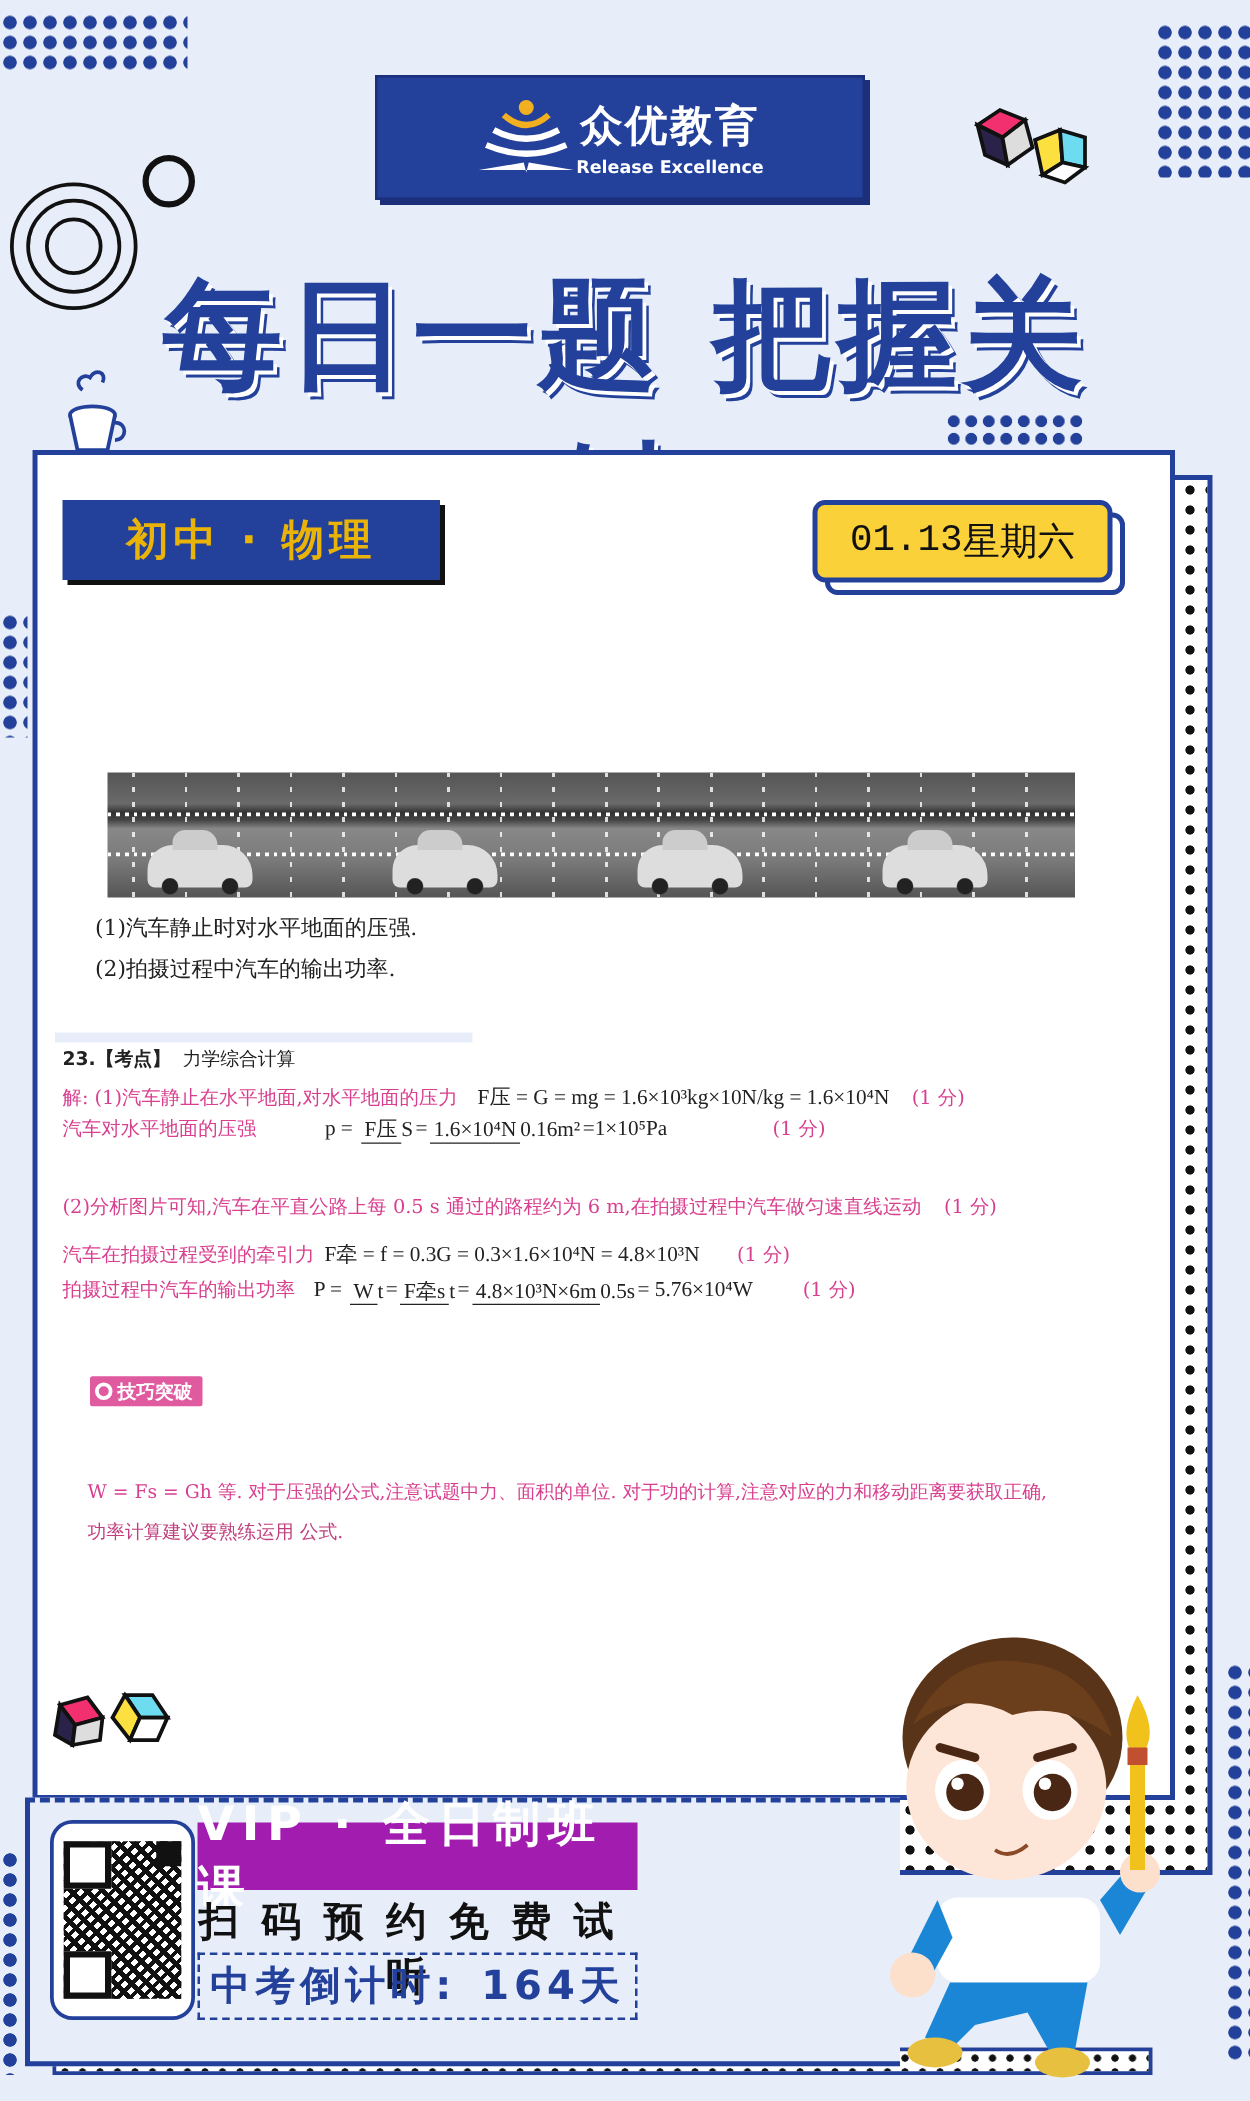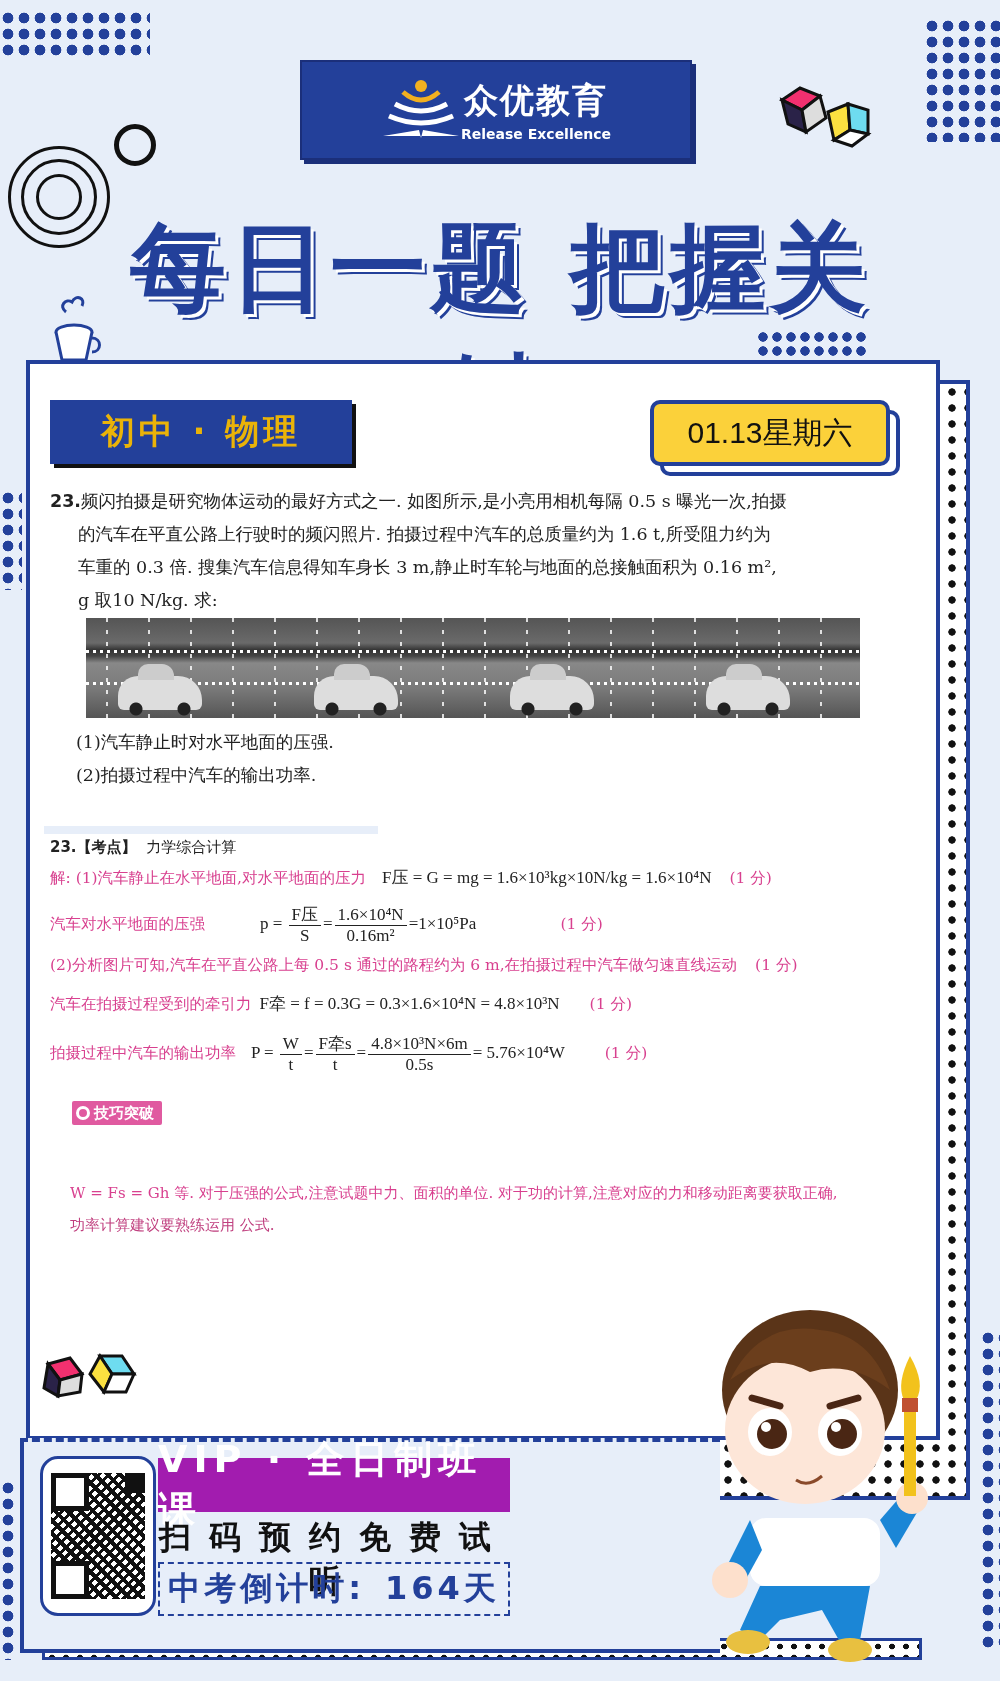--- a/index.html
+++ b/index.html
@@ -13,40 +13,40 @@
   .logo-cn { font-size: 34px; font-weight: bold; letter-spacing: 2px; }
   .logo-en { font-size: 14px; font-weight: bold; margin-top: 2px; }
   
   .headline { position: absolute; left: 120px; top: 205px; width: 760px; text-align: center; font-size: 96px; font-weight: 900; color: #23409a; letter-spacing: 4px; text-shadow: 3px 3px 0 #fff, 5px 5px 0 #23409a; font-family: "DejaVu Sans", sans-serif; }
   .headline span { margin-right: 40px; }
   
   .dotted-frame { position: absolute; left: 60px; top: 380px; width: 910px; height: 1120px; border: 4px solid #23409a; background-color: #fff; background-image: radial-gradient(circle, #111 30%, transparent 35%); background-size: 16px 16px; }
   .card { position: absolute; left: 26px; top: 360px; width: 914px; height: 1080px; background: #fff; border: 4px solid #23409a; }
   .subject-tag { position: absolute; left: 50px; top: 400px; width: 302px; height: 64px; background: #23409a; color: #eab308; font-size: 34px; font-weight: bold; display: flex; align-items: center; justify-content: center; letter-spacing: 4px; box-shadow: 4px 4px 0 #111; }
   .date-tag-shadow { position: absolute; left: 660px; top: 410px; width: 240px; height: 66px; border: 4px solid #23409a; border-radius: 10px; background: #fff; }
-  .date-tag { position: absolute; left: 650px; top: 400px; width: 240px; height: 66px; background: #fbd13a; border: 4px solid #23409a; border-radius: 10px; display: flex; align-items: center; justify-content: center; font-family: Liberation Sans, sans-serif; font-size: 30px; color: #111; }
+  .date-tag { position: absolute; left: 650px; top: 400px; width: 240px; height: 66px; background: #fbd13a; border: 4px solid #23409a; border-radius: 10px; display: flex; align-items: center; justify-content: center; font-family: Liberation Mono, monospace; font-size: 30px; color: #111; }
   
   .q { position: absolute; left: 50px; top: 485px; width: 860px; font-family: "DejaVu Serif", serif; font-size: 17.5px; line-height: 33px; color: #222; }
   .q .num { font-family: "DejaVu Sans", sans-serif; font-weight: bold; }
   .q .indent { padding-left: 28px; }
   .photo { position: absolute; left: 86px; top: 618px; width: 774px; height: 100px; background: linear-gradient(to bottom, #555 0%, #6a6a6a 25%, #333 32%, #444 38%, #888 45%, #7a7a7a 70%, #555 100%); overflow: hidden; }
   .photo .vlines { position: absolute; inset: 0; background-image: repeating-linear-gradient(to right, transparent 0 20px, rgba(255,255,255,0.8) 20px 22px, transparent 22px 42px); -webkit-mask: repeating-linear-gradient(to bottom, #000 0 4px, transparent 4px 12px); mask: repeating-linear-gradient(to bottom, #000 0 4px, transparent 4px 12px); }
   .photo .hline { position: absolute; left: 0; right: 0; height: 3px; background-image: repeating-linear-gradient(to right, #fff 0 3px, transparent 3px 7px); }
   .car { position: absolute; bottom: 8px; width: 84px; height: 34px; background: #ddd; border-radius: 20px 24px 6px 6px; }
   .car::before { content: ""; position: absolute; left: 20px; top: -12px; width: 36px; height: 16px; background: #ccc; border-radius: 10px 12px 0 0; }
   .car::after { content: ""; position: absolute; left: 8px; bottom: -6px; width: 68px; height: 14px; background: radial-gradient(circle at 10px 7px, #222 6px, transparent 7px), radial-gradient(circle at 58px 7px, #222 6px, transparent 7px); }
   .subq { position: absolute; left: 76px; font-family: "DejaVu Serif", serif; font-size: 17.5px; color: #222; }
   
   .ans-bar { position: absolute; left: 44px; top: 826px; width: 334px; height: 8px; background: #e7eef9; }
   .ans { position: absolute; left: 50px; font-family: "DejaVu Serif", serif; font-size: 15.5px; color: #d8408f; white-space: nowrap; }
   .ans .m { color: #222; font-family: "Liberation Serif", serif; font-size: 17px; margin-left: 16px; }
   .ans .pt { margin-left: 18px; }
   .ans-head { color: #222; font-size: 15px; }
   .ans-head b { font-family: "DejaVu Sans", sans-serif; }
-  .frac { display: inline-flex; flex-direction: column; align-items: center; vertical-align: middle; line-height: 20px; margin: 12px 2px; }
+  .frac { display: inline-flex; flex-direction: row; align-items: flex-start; vertical-align: middle; line-height: 20px; margin: 0 2px; }
   .frac .top { border-bottom: 1px solid #222; padding: 0 3px; }
   .tip-badge { position: absolute; left: 72px; top: 1101px; height: 24px; padding: 0 8px 0 4px; background: #e05aa0; color: #fff; font-size: 15px; font-weight: bold; display: flex; align-items: center; gap: 4px; border-radius: 2px; }
   .tip-badge .ring { width: 14px; height: 14px; border: 3px solid #fff; border-radius: 50%; }
   .tip { position: absolute; left: 70px; width: 840px; font-family: "DejaVu Serif", serif; font-size: 15px; color: #d8408f; line-height: 20px; }
   
   .cta-box { position: absolute; left: 20px; top: 1438px; width: 700px; height: 215px; border: 4px solid #23409a; border-right: none; border-top: 4px dashed #23409a; background: #e7eef9; }
   .cta-dots { position: absolute; left: 42px; top: 1638px; width: 880px; height: 22px; border: 3px solid #23409a; background-color: #fff; background-image: radial-gradient(circle, #111 30%, transparent 35%); background-size: 14px 11px; }
   .qr-box { position: absolute; left: 40px; top: 1456px; width: 116px; height: 160px; border: 3px solid #23409a; border-radius: 18px; background: #fff; padding: 14px 8px; }
   .qr-inner { width: 100%; height: 100%; background-color: #fff;
     background-image:
@@ -121,26 +121,20 @@
   <div class="dotted-frame"></div>
   <div class="card"></div>
 
   <div class="subject-tag">初中 · 物理</div>
   <div class="date-tag-shadow"></div>
   <div class="date-tag">
     <span>01.13</span>
     <span>星期六</span>
   </div>
 
-  <div class="q">
-    <div><span class="num">23.</span><span>频闪拍摄是研究物体运动的最好方式之一. 如图所示,是小亮用相机每隔 0.5 s 曝光一次,拍摄</span></div>
-    <div class="indent">的汽车在平直公路上行驶时的频闪照片. 拍摄过程中汽车的总质量约为 1.6 t,所受阻力约为</div>
-    <div class="indent">车重的 0.3 倍. 搜集汽车信息得知车身长 3 m,静止时车轮与地面的总接触面积为 0.16 m²,</div>
-    <div class="indent">g 取10 N/kg. 求:</div>
-  </div>
 
   <div class="photo" title="频闪照片:平直公路上行驶的汽车(4 次曝光)">
     <div class="vlines"></div>
     <div class="hline" style="top:32px;"></div>
     <div class="hline" style="top:64px;"></div>
     <div class="car" style="left:32px;"></div>
     <div class="car" style="left:228px;"></div>
     <div class="car" style="left:424px;"></div>
     <div class="car" style="left:620px;"></div>
   </div>

